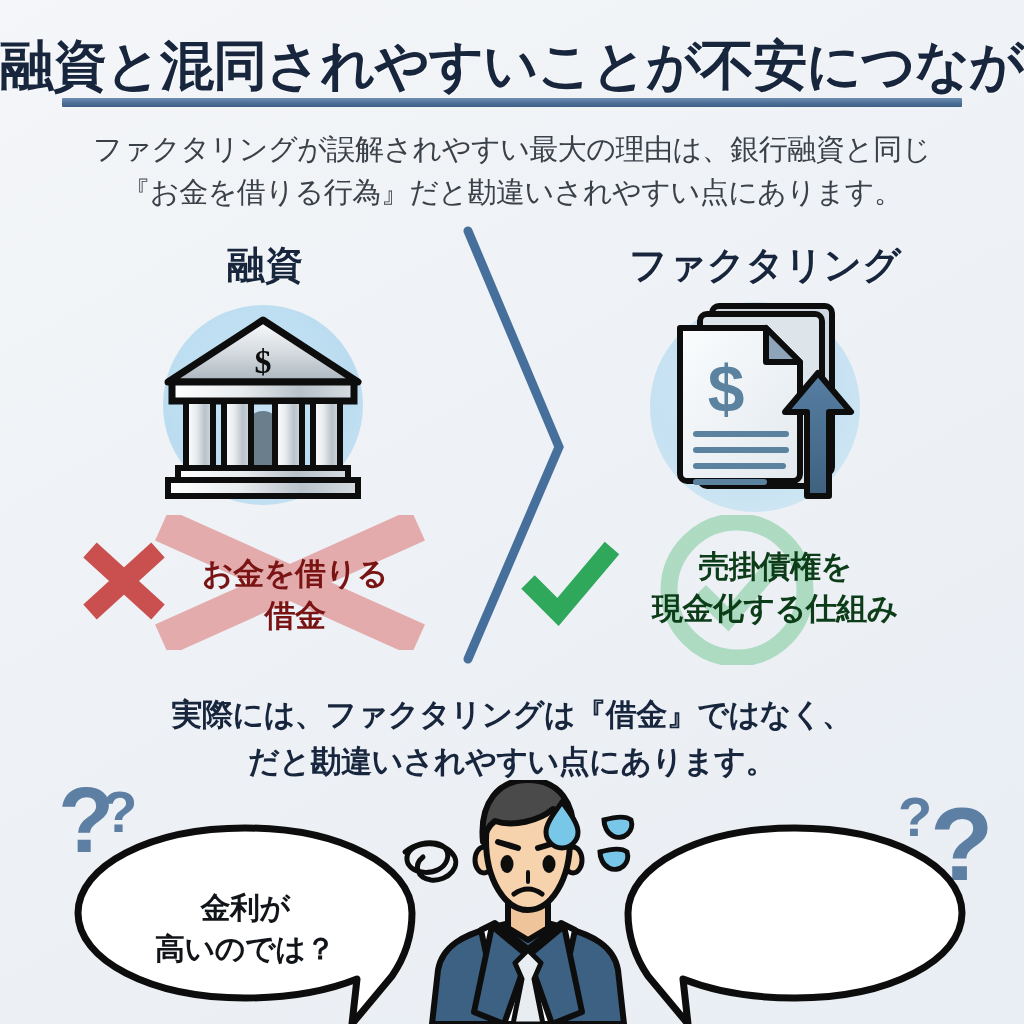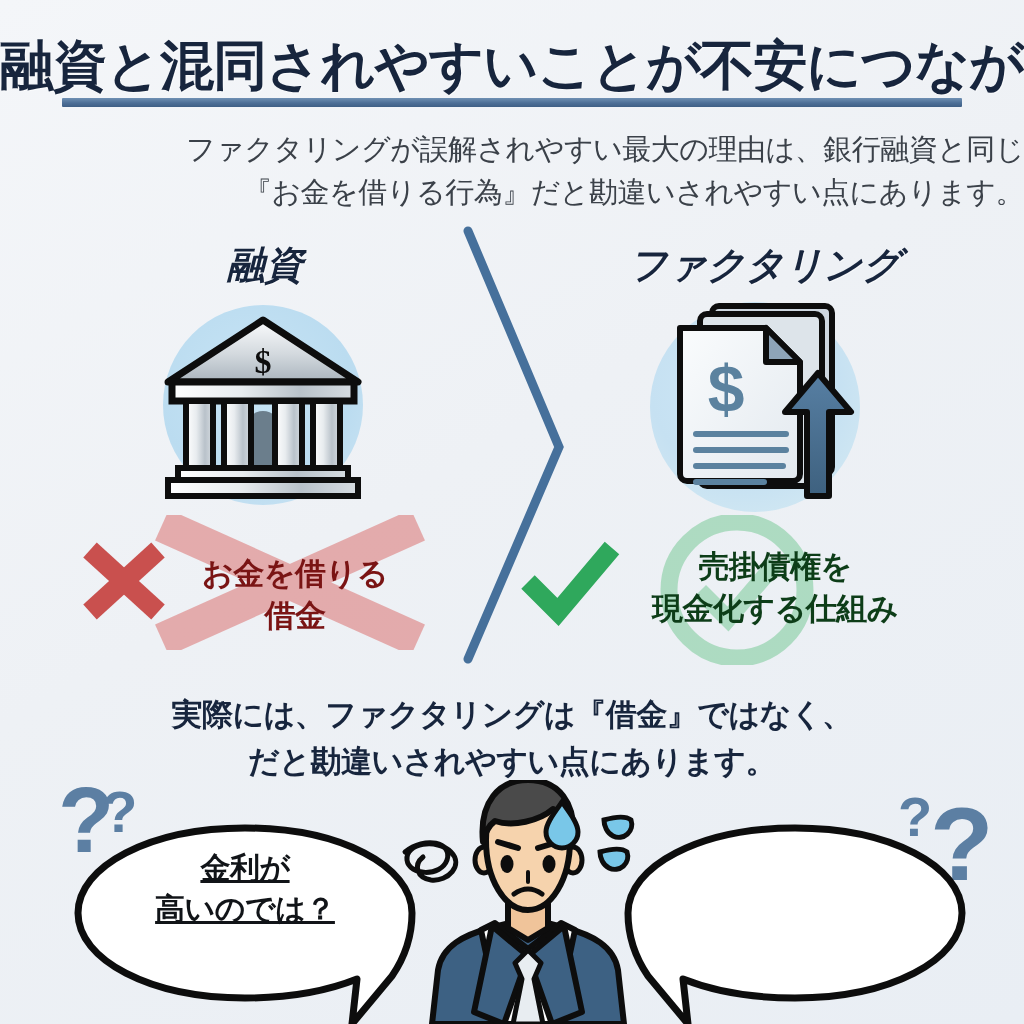--- a/index.html
+++ b/index.html
@@ -37,21 +37,21 @@
     top: 98px;
     width: 900px;
     height: 9px;
     background: linear-gradient(180deg, #6f90b3 0%, #4d6f97 55%, #3f5f85 100%);
     border-radius: 1px;
   }
   .subtitle {
     position: absolute;
     left: 0; right: 0;
     top: 128px;
-    text-align: right;
+    text-align: center;
     font-size: 29px;
     line-height: 1.48;
     color: #3b4149;
     letter-spacing: -0.5px;
   }
 
   
   .chevron-divider {
     position: absolute;
     left: 455px;
@@ -63,21 +63,20 @@
   
   .col-head {
     position: absolute;
     top: 240px;
     font-size: 38px;
     font-weight: 700;
     color: #17253d;
     letter-spacing: 0px;
     white-space: nowrap;
     text-shadow: 1px 1px 0 rgba(255,255,255,0.5);
-    font-style: italic;
   }
   .col-head.left  { left: 160px; width: 210px; text-align: center; }
   .col-head.right { left: 600px; width: 330px; text-align: center; }
 
   .icon-circle {
     position: absolute;
     border-radius: 50%;
   }
   .circle-left {
     left: 163px; top: 305px;
@@ -135,21 +134,21 @@
   .bubble-text {
     position: absolute;
     font-size: 30px;
     font-weight: 700;
     line-height: 1.36;
     text-align: center;
     color: #111418;
     letter-spacing: -0.5px;
     white-space: nowrap;
   }
-  .bubble-text.left  { left: 100px; width: 290px; top: 848px; text-decoration: underline; }
+  .bubble-text.left  { left: 100px; width: 290px; top: 888px; }
   .bubble-text.right { left: 650px; width: 290px; top: 848px; }
 </style>
 </head>
 <body>
 
 <div id="canvas">
 
   <div class="title">融資と混同されやすいことが不安につながる</div>
   <div class="title-rule"></div>
   <div class="subtitle">

